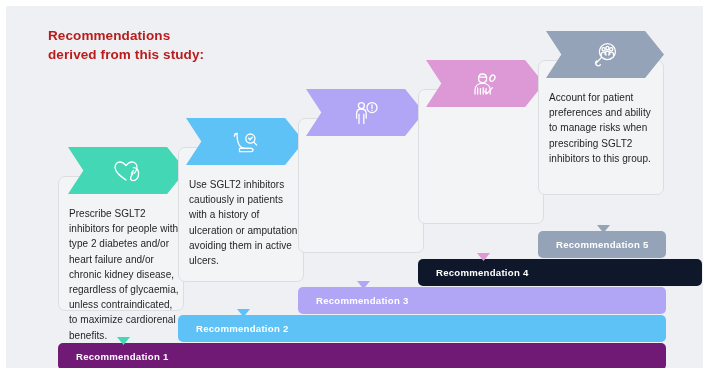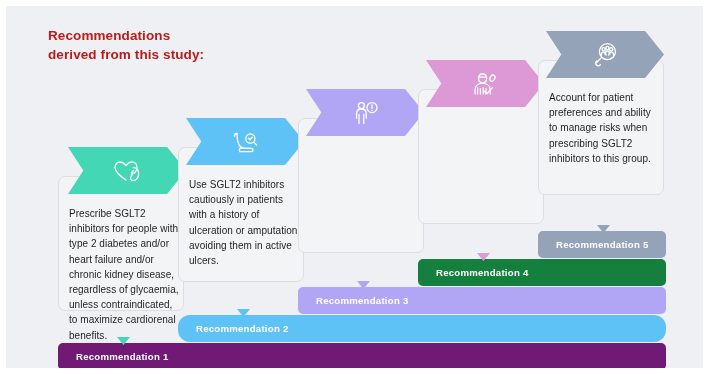--- a/index.html
+++ b/index.html
@@ -167,31 +167,31 @@
       </svg>
     </span>
   </div>
   <div class="card-text" style="left:543px; top:84px; width:112px;">Account for patient preferences and ability to manage risks when prescribing SGLT2 inhibitors to this group.</div>
 
   <div class="bar" style="left:532px; top:189px; width:128px; background:#94a3b8;">
     <span class="bar-notch" style="left:59px; background:#94a3b8;"></span>
     <span class="bar-label">Recommendation 5</span>
   </div>
 
-  <div class="bar" style="left:412px; top:217px; width:248px; background:#15803d;">
+  <div class="bar" style="left:412px; top:217px; width:284px; background:#0f172a;">
     <span class="bar-notch" style="left:59px; background:#dd98d6;"></span>
     <span class="bar-label">Recommendation 4</span>
   </div>
 
   <div class="bar" style="left:292px; top:245px; width:368px; background:#b1a6f5;">
     <span class="bar-notch" style="left:59px; background:#b1a6f5;"></span>
     <span class="bar-label">Recommendation 3</span>
   </div>
 
-  <div class="bar" style="left:172px; top:273px; width:488px; background:#5ec2f7;border-radius:12px;">
+  <div class="bar" style="left:172px; top:273px; width:488px; background:#5ec2f7;">
     <span class="bar-notch" style="left:59px; background:#5ec2f7;"></span>
     <span class="bar-label">Recommendation 2</span>
   </div>
 
   <div class="bar" style="left:52px; top:301px; width:608px; background:#701a75;">
     <span class="bar-notch" style="left:59px; background:#44d7b6;"></span>
     <span class="bar-label">Recommendation 1</span>
   </div>
 
 </div>

